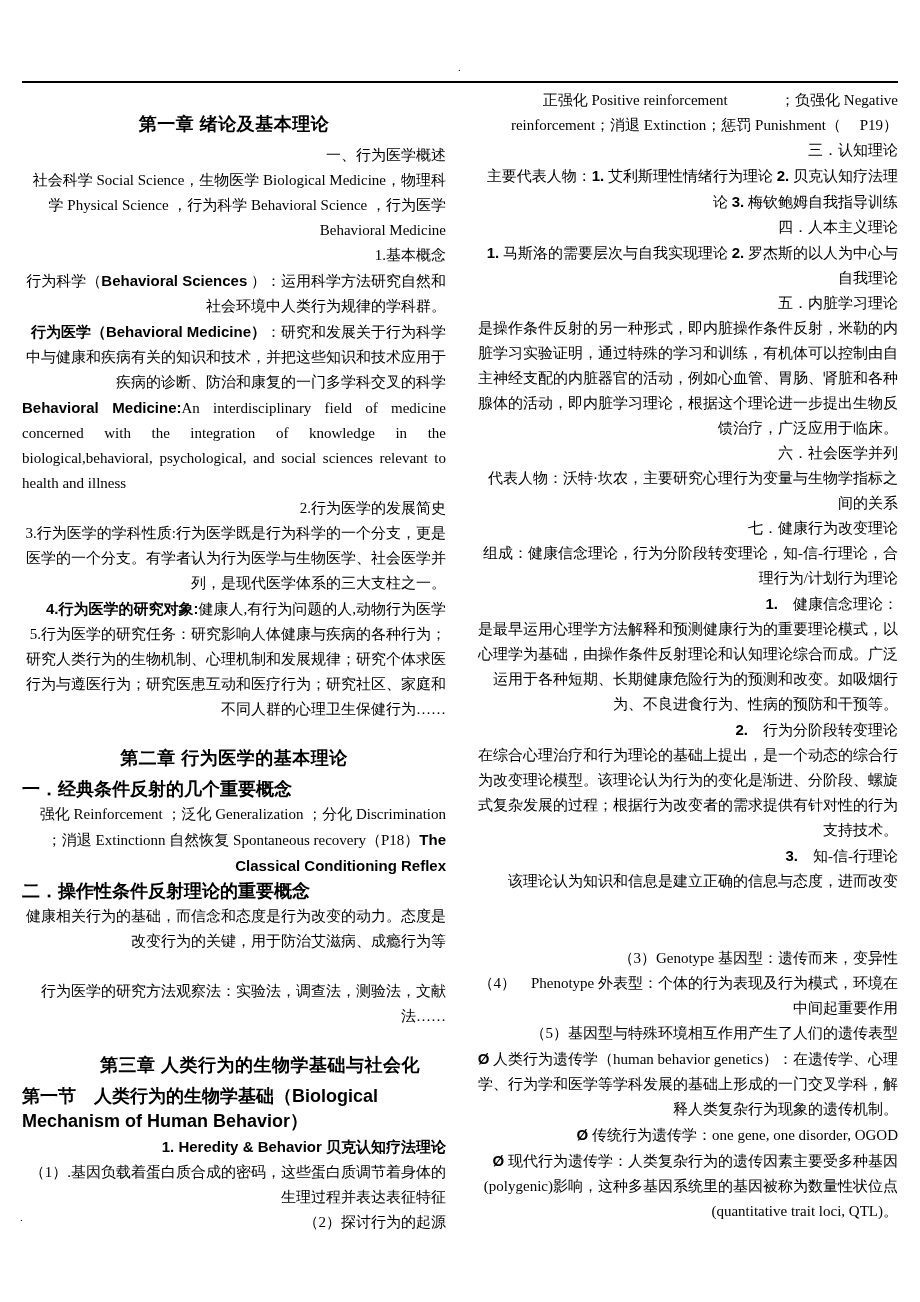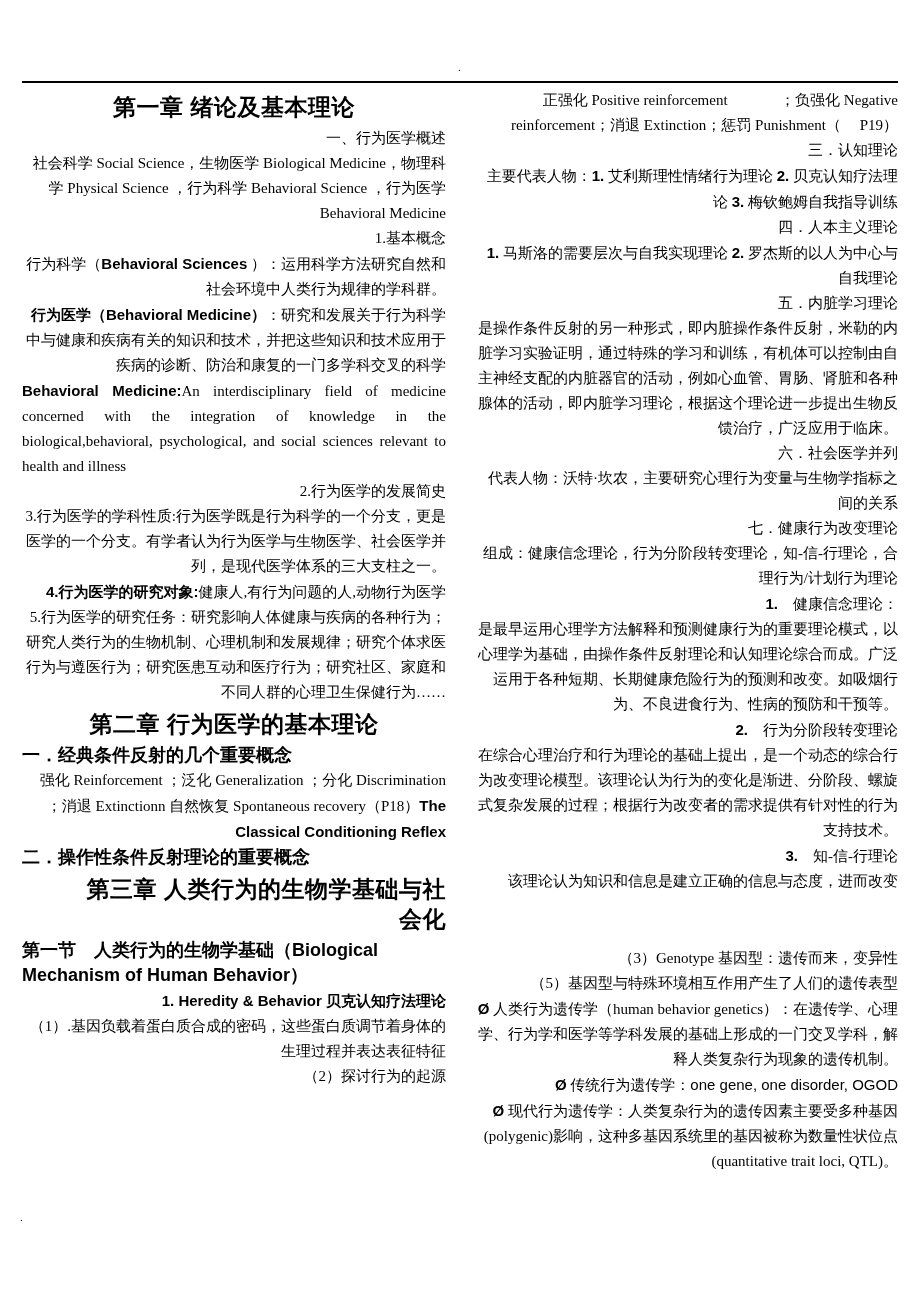--- a/index.html
+++ b/index.html
@@ -65,27 +65,27 @@
   }
   .col {
     width: 424px;
     flex: 0 0 424px;
   }
 
   
   .h1 {
     font-family: "Liberation Sans", "DejaVu Sans", sans-serif;
     font-weight: bold;
-    font-size: 23px;
+    font-size: 18px;
     line-height: 30px;
     text-align: center;
-    margin: 4px 0 4px 0;
+    margin: 21px 0 4px 0;
     letter-spacing: 0.5px;
   }
-  .h1.indent-left { text-align: right; padding-left: 52px; }
+  .h1.indent-left { text-align: center; padding-left: 52px; }
 
   .h2 {
     font-family: "Liberation Sans", "DejaVu Sans", sans-serif;
     font-weight: bold;
     font-size: 18px;
     line-height: 25px;
     margin: 0;
   }
 
   p.body {
@@ -101,21 +101,21 @@
   }
   p.body.spaced {
     margin-top: 25px;
   }
 
   .b {
     font-family: "Liberation Sans", "DejaVu Sans", sans-serif;
     font-weight: bold;
   }
   .sans {
-    font-family: Liberation Sans, sans-serif;
+    font-family: Liberation Serif, serif;
   }
   .bullet-sym {
     font-family: "Liberation Sans", "DejaVu Sans", sans-serif;
     font-weight: bold;
     font-size: 15px;
   }
   .gap-block {
     height: 52px;
   }
 </style>
@@ -156,21 +156,23 @@
       <p class="body">5.行为医学的研究任务：研究影响人体健康与疾病的各种行为；研究人类行为的生物机制、心理机制和发展规律；研究个体求医行为与遵医行为；研究医患互动和医疗行为；研究社区、家庭和不同人群的心理卫生保健行为……</p>
 
       <div class="h1">第二章  行为医学的基本理论</div>
 
       <p class="h2">一．经典条件反射的几个重要概念</p>
 
       <p class="body"><span>强化 Reinforcement        ；泛化 Generalization        ；分化 Discrimination   ；消退 Extinctionn    自然恢复 Spontaneous recovery（P18）</span><span class="b">The Classical Conditioning Reflex</span></p>
 
       <p class="h2">二．操作性条件反射理论的重要概念</p>
 
-
+      <p class="body">健康相关行为的基础，而信念和态度是行为改变的动力。态度是改变行为的关键，用于防治艾滋病、成瘾行为等</p>
+
+      <p class="body spaced">行为医学的研究方法观察法：实验法，调查法，测验法，文献法……</p>
 
       <div class="h1 indent-left">第三章  人类行为的生物学基础与社会化</div>
 
       <p class="h2"><span>第一节　人类行为的生物学基础（</span><span>Biological Mechanism of Human Behavior</span><span>）</span></p>
 
       <p class="body"><span class="b">1. Heredity &amp; Behavior</span><span class="b">  贝克认知疗法理论</span></p>
 
       <p class="body">（1）.基因负载着蛋白质合成的密码，这些蛋白质调节着身体的生理过程并表达表征特征</p>
 
       <p class="body">（2）探讨行为的起源</p>
@@ -210,20 +212,21 @@
       <p class="body">在综合心理治疗和行为理论的基础上提出，是一个动态的综合行为改变理论模型。该理论认为行为的变化是渐进、分阶段、螺旋式复杂发展的过程；根据行为改变者的需求提供有针对性的行为支持技术。</p>
 
       <p class="body"><span class="b">3.</span><span>　知-信-行理论</span></p>
 
       <p class="body">该理论认为知识和信息是建立正确的信息与态度，进而改变</p>
 
       <div class="gap-block"></div>
 
       <p class="body">（3）Genotype  基因型：遗传而来，变异性</p>
 
+      <p class="body">（4）　Phenotype  外表型：个体的行为表现及行为模式，环境在中间起重要作用</p>
 
       <p class="body">（5）基因型与特殊环境相互作用产生了人们的遗传表型</p>
 
       <p class="body"><span class="bullet-sym">Ø</span><span>&nbsp;</span><span>人类行为遗传学（human behavior genetics）：在遗传学、心理学、行为学和医学等学科发展的基础上形成的一门交叉学科，解释人类复杂行为现象的遗传机制。</span></p>
 
       <p class="body"><span class="bullet-sym">Ø</span><span>&nbsp;</span><span>传统行为遗传学：</span><span class="sans">one gene, one disorder, OGOD</span></p>
 
       <p class="body"><span class="bullet-sym">Ø</span><span>&nbsp;</span><span>现代行为遗传学：人类复杂行为的遗传因素主要受多种基因(polygenic)影响，这种多基因系统里的基因被称为数量性状位点(quantitative trait loci, QTL)。</span></p>
 
     </div>

